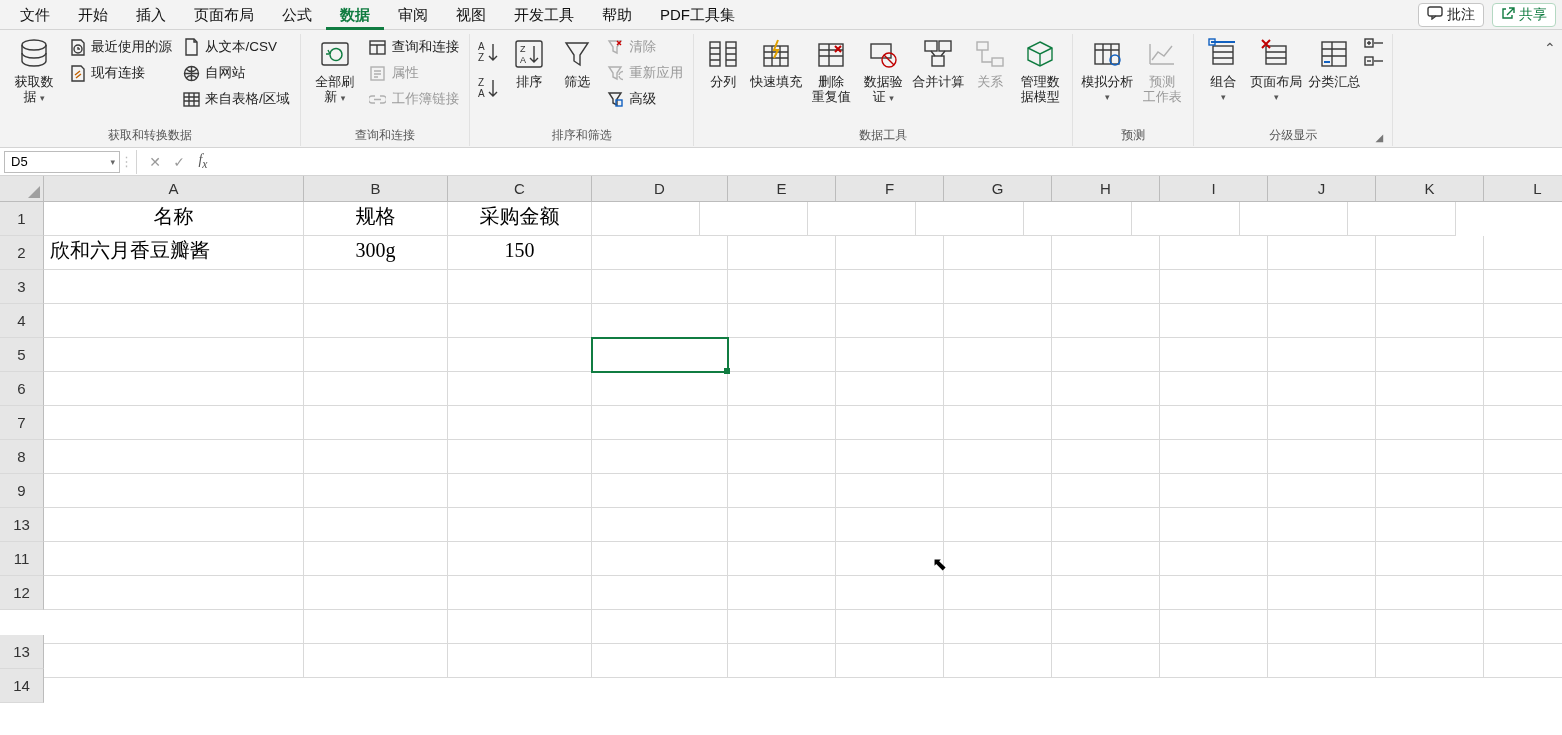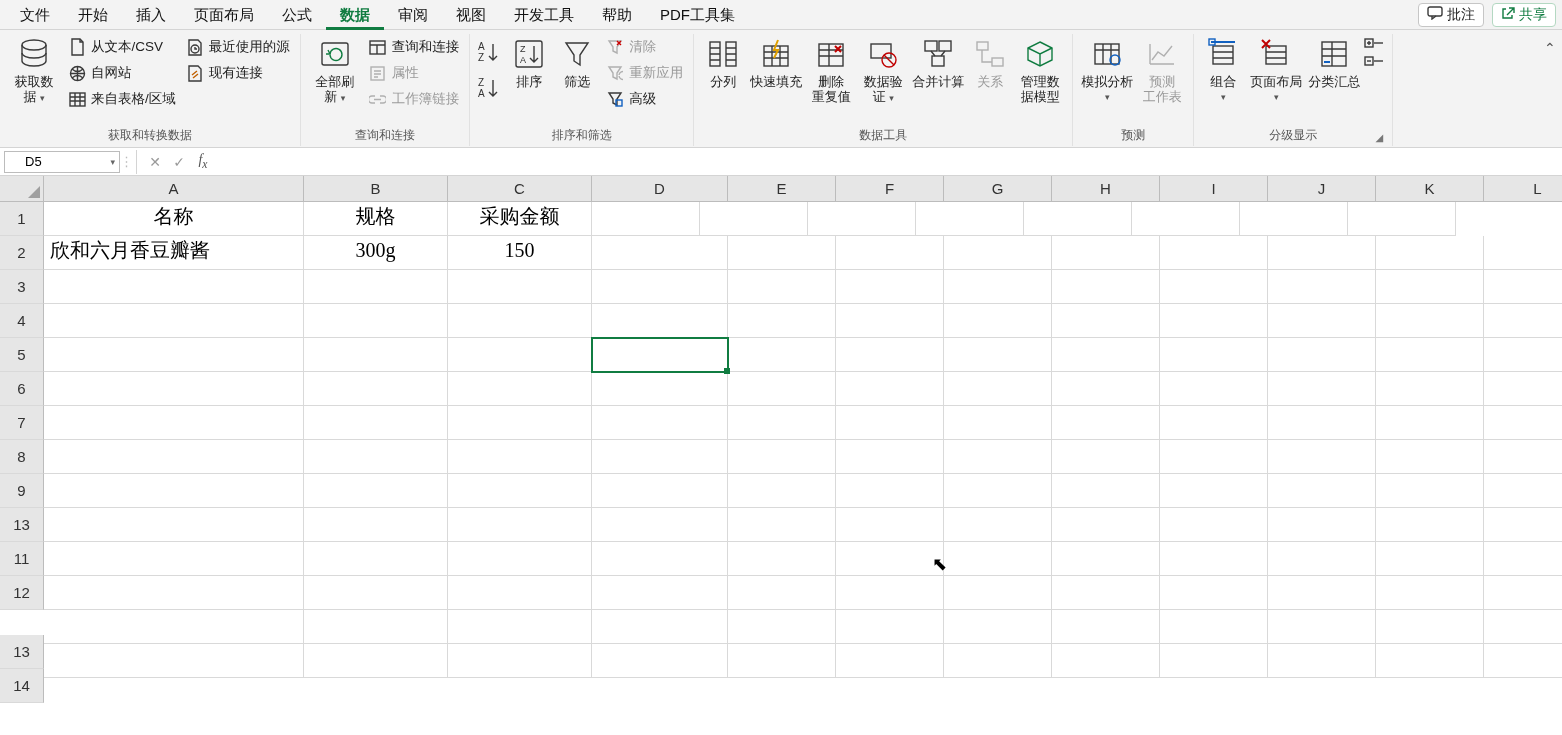--- a/index.html
+++ b/index.html
@@ -141,21 +141,21 @@
     border-bottom:1px solid #d4d4d4;
   }
   .name-box {
     width:116px;
     border:1px solid #bcbcbc;
     margin:2px 0 2px 4px;
     height:22px;
     display:flex;
     align-items:center;
     justify-content:space-between;
-    padding:0 4px 0 20px;
+    padding:0 4px 0 6px;
     background:#fff;
     font-size:13px;
   }
   .name-box .dd { font-size:9px; color:#666;}
   .fb-sep { width:1px; height:24px; background:#d4d4d4; margin:0 6px;}
   .fb-btn { width:24px; text-align:center; color:#999; font-family:"Segoe UI Symbol", Arial; font-size:14px;}
   .fb-btn.fx { font-style:italic; font-family:"Times New Roman",serif; color:#555;text-align:center;}
   .fb-input {
     flex:1 1 auto; height:100%;
     border:none; outline:none; padding-left:6px;
@@ -295,65 +295,65 @@
               <path d="M5 8 V24 a12 5 0 0 0 24 0 V8"></path>
               <path d="M5 16 a12 5 0 0 0 24 0"></path>
             </svg>
         </span>
         <span>获取数</span>
         <span><span>据</span> <span class="chev">▾</span></span>
       </div>
       <div class="small-col">
         <div class="small-btn">
           <span class="icon16">
-              <svg width="16" height="18" viewBox="0 0 16 18">
-                <path d="M3 1 H11 L14 4 V17 H3 Z"></path>
-                <path d="M11 1 V4 H14"></path>
-              </svg>
-            </span>
-          <span>从文本/CSV</span>
-        </div>
-        <div class="small-btn">
-          <span class="icon16">
-              <svg width="17" height="17" viewBox="0 0 17 17">
-                <circle cx="8.5" cy="8.5" r="7"></circle>
-                <path d="M1.5 8.5 H15.5 M8.5 1.5 V15.5 M3 4 Q8.5 9 14 4 M3 13 Q8.5 8 14 13"></path>
-              </svg>
-            </span>
-          <span>自网站</span>
-        </div>
-        <div class="small-btn">
-          <span class="icon16">
-              <svg width="17" height="15" viewBox="0 0 17 15">
-                <rect x="1" y="1" width="15" height="13"></rect>
-                <path d="M1 5 H16 M1 9 H16 M6 1 V14 M11 1 V14"></path>
-              </svg>
-            </span>
-          <span>来自表格/区域</span>
-        </div>
-      </div>
-      <div class="small-col">
-        <div class="small-btn">
-          <span class="icon16">
               <svg width="17" height="17" viewBox="0 0 17 17">
                 <path d="M3 1 H12 L15 4 V16 H3 Z"></path>
                 <circle cx="9" cy="10" r="4"></circle>
                 <path d="M9 8 V10 H11"></path>
               </svg>
             </span>
           <span>最近使用的源</span>
         </div>
         <div class="small-btn">
           <span class="icon16">
               <svg width="17" height="17" viewBox="0 0 17 17">
                 <path d="M3 1 H12 L15 4 V16 H3 Z"></path>
                 <path d="M6 10 L11 6 M7 13 L12 9" style="stroke:#c06000"></path>
               </svg>
             </span>
           <span>现有连接</span>
+        </div>
+      </div>
+      <div class="small-col">
+        <div class="small-btn">
+          <span class="icon16">
+              <svg width="16" height="18" viewBox="0 0 16 18">
+                <path d="M3 1 H11 L14 4 V17 H3 Z"></path>
+                <path d="M11 1 V4 H14"></path>
+              </svg>
+            </span>
+          <span>从文本/CSV</span>
+        </div>
+        <div class="small-btn">
+          <span class="icon16">
+              <svg width="17" height="17" viewBox="0 0 17 17">
+                <circle cx="8.5" cy="8.5" r="7"></circle>
+                <path d="M1.5 8.5 H15.5 M8.5 1.5 V15.5 M3 4 Q8.5 9 14 4 M3 13 Q8.5 8 14 13"></path>
+              </svg>
+            </span>
+          <span>自网站</span>
+        </div>
+        <div class="small-btn">
+          <span class="icon16">
+              <svg width="17" height="15" viewBox="0 0 17 15">
+                <rect x="1" y="1" width="15" height="13"></rect>
+                <path d="M1 5 H16 M1 9 H16 M6 1 V14 M11 1 V14"></path>
+              </svg>
+            </span>
+          <span>来自表格/区域</span>
         </div>
       </div>
     </div>
     <div class="group-label">获取和转换数据</div>
   </div>
 
   <div class="ribbon-group">
     <div class="group-body">
       <div class="big-btn">
         <span class="icon32">

